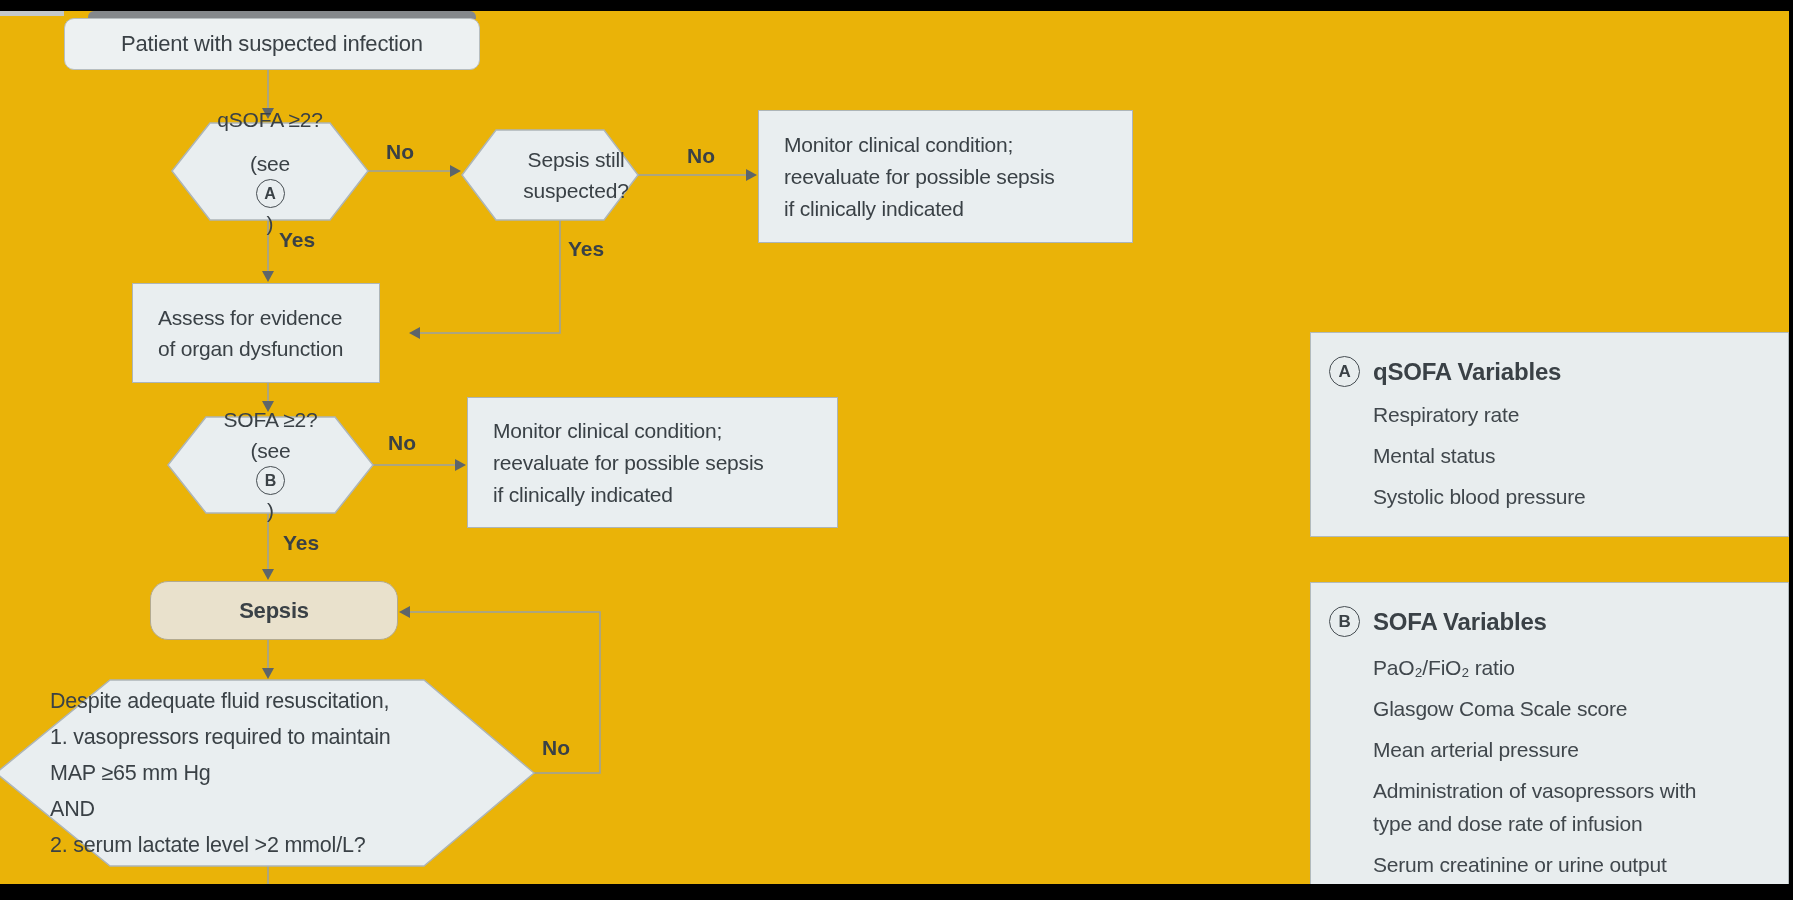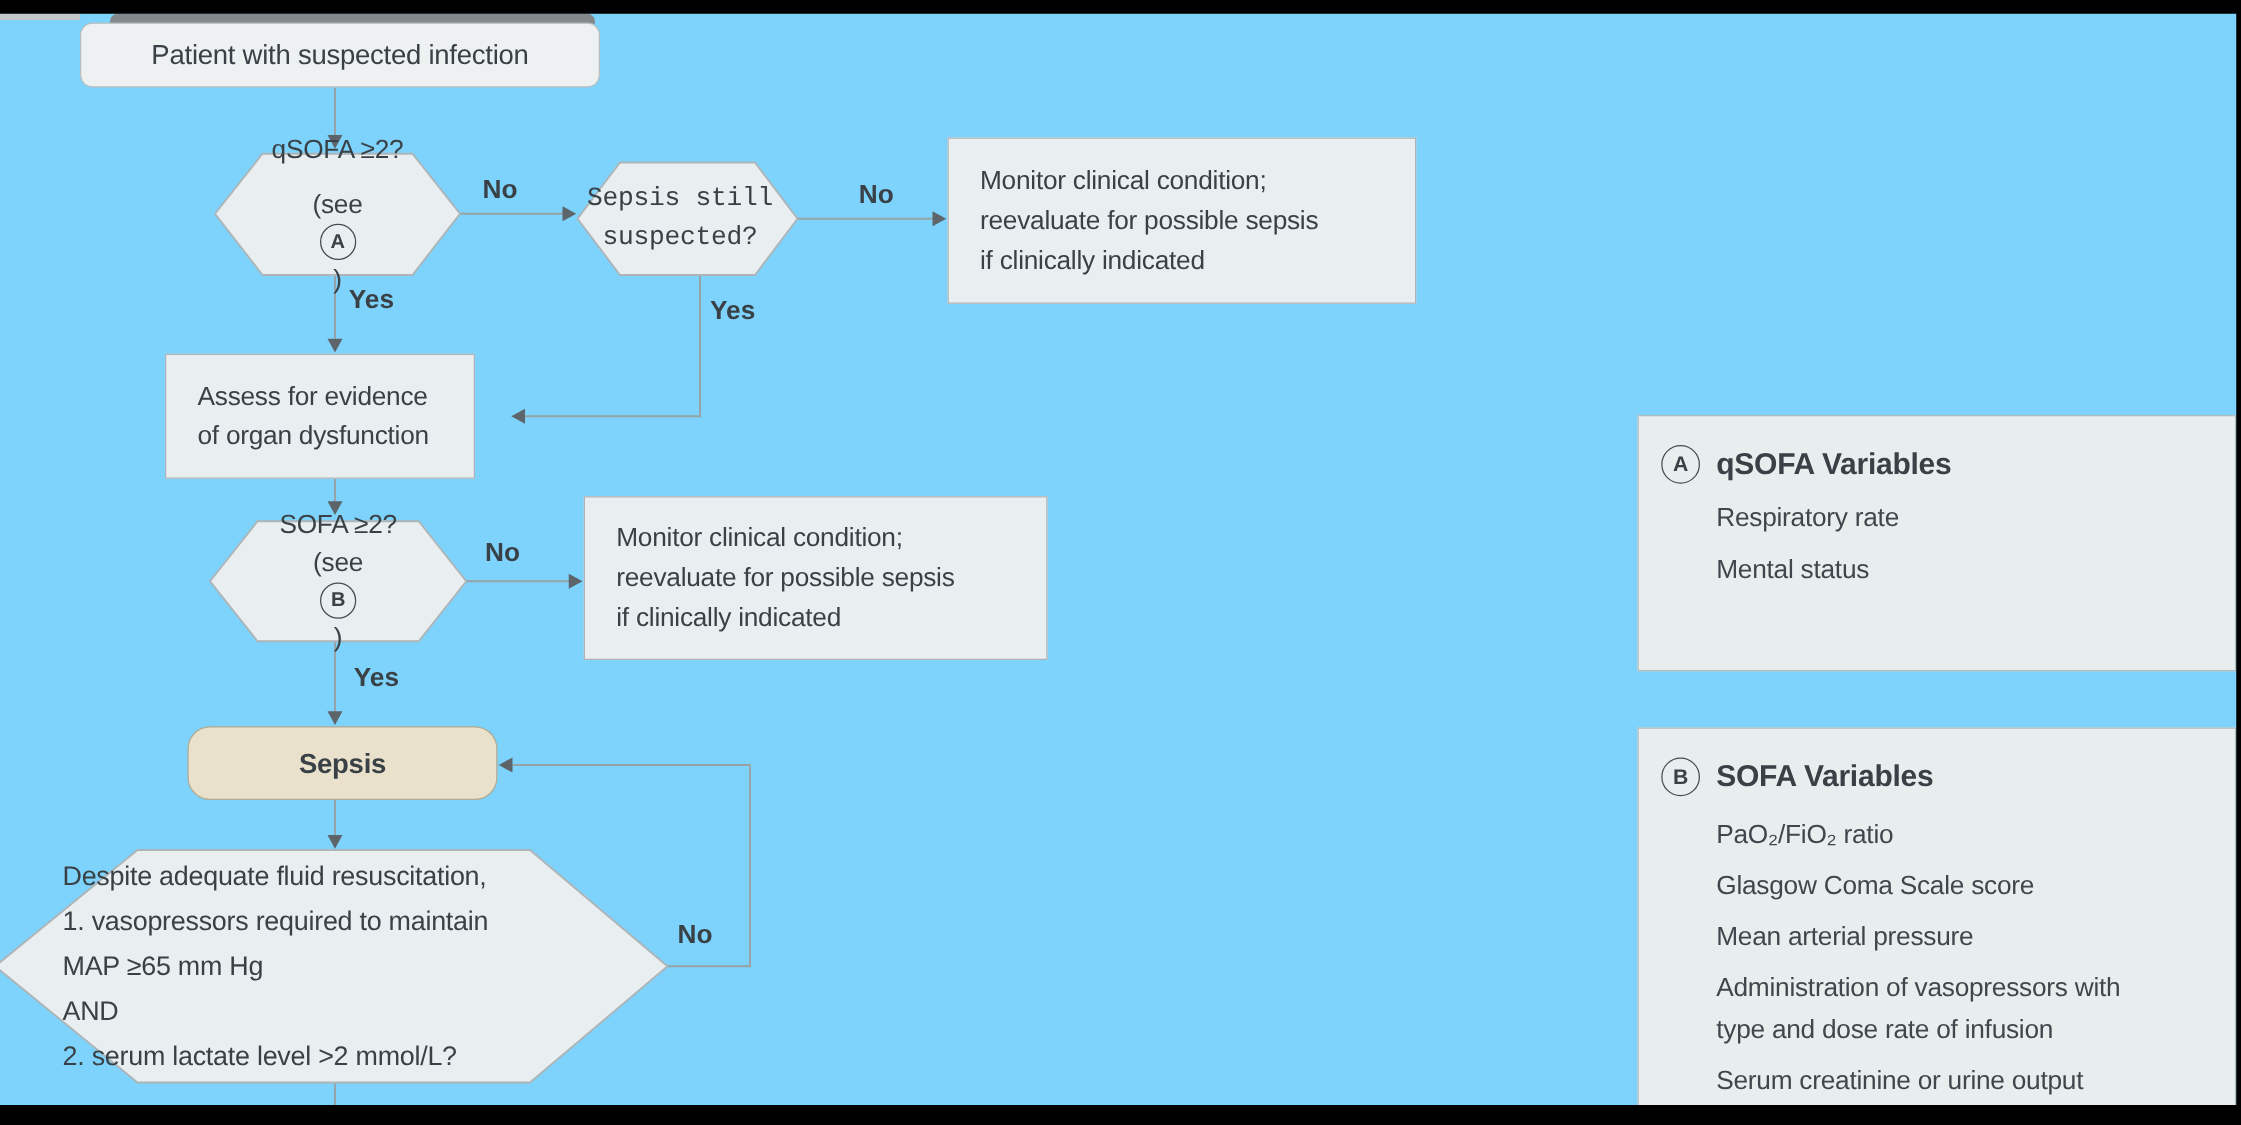--- a/index.html
+++ b/index.html
@@ -1,17 +1,17 @@
 <!DOCTYPE html>
 <html><head>
 <meta charset="utf-8">
 <style>
   html,body{margin:0;padding:0;background:#000;}
   #canvas{
-    position:relative; width:1793px; height:900px; background:#7dd3fc;
+    position:relative; width:1793px; height:900px; background:#eab308;
     overflow:hidden; font-family:"Liberation Sans", sans-serif; color:#3a4146;
   }
   
   .bar{position:absolute; background:#000; z-index:6;}
   #bar-top{left:0; top:0; width:1793px; height:11px;}
   #bar-bottom{left:0; top:884px; width:1793px; height:16px;}
   #bar-right{right:0; top:0; width:4px; height:900px;}
   
   #strip-dark{position:absolute; left:88px; top:11px; width:388px; height:8px;
     background:#84888b; border-radius:6px 6px 0 0; z-index:2;}
@@ -38,21 +38,21 @@
   #sepsis-box{left:150px; top:581px; width:248px; height:59px;
     background:#e9e1cc; border-color:#b3aa8f; font-size:22px; font-weight:700;}
 
   
   .hex-text{
     position:absolute; z-index:3; display:flex; flex-direction:column;
     justify-content:center; align-items:center; text-align:center;
     font-size:21px; line-height:31px; letter-spacing:-0.2px;
   }
   #qsofa-text{left:172px; top:123px; width:196px; height:97px;gap:13px;}
-  #still-text{left:456px; top:130px; width:176px; height:90px;font-family:Liberation Mono, monospace;}
+  #still-text{left:488px; top:130px; width:176px; height:90px;}
   #sofa-text{left:168px; top:417px; width:205px; height:96px;}
   #shock-text{left:50px; top:680px; width:444px; height:186px;
     align-items:flex-start; text-align:left; font-size:21.5px; line-height:36px;}
 
   .see-line{display:flex; align-items:center; justify-content:center;flex-direction:column;}
   .circ{
     display:inline-flex; align-items:center; justify-content:center;
     width:27px; height:27px; border:1.5px solid #464d52; border-radius:50%;
     font-size:16px; font-weight:700; margin:0 3px; background:transparent;
   }
@@ -184,20 +184,21 @@
   <div class="edge-label" style="left:283px; top:531px;">Yes</div>
   <div class="edge-label" style="left:542px; top:736px;">No</div>
 
   <div class="panel" id="panel-a">
     <div class="panel-header">
       <span class="circ">A</span>
       <span class="panel-title">qSOFA Variables</span>
     </div>
     <div class="legend-item first">Respiratory rate</div>
     <div class="legend-item">Mental status</div>
+    <div class="legend-item">Systolic blood pressure</div>
   </div>
 
   <div class="panel" id="panel-b">
     <div class="panel-header">
       <span class="circ">B</span>
       <span class="panel-title">SOFA Variables</span>
     </div>
     <div class="legend-item first">PaO₂/FiO₂ ratio</div>
     <div class="legend-item">Glasgow Coma Scale score</div>
     <div class="legend-item">Mean arterial pressure</div>

